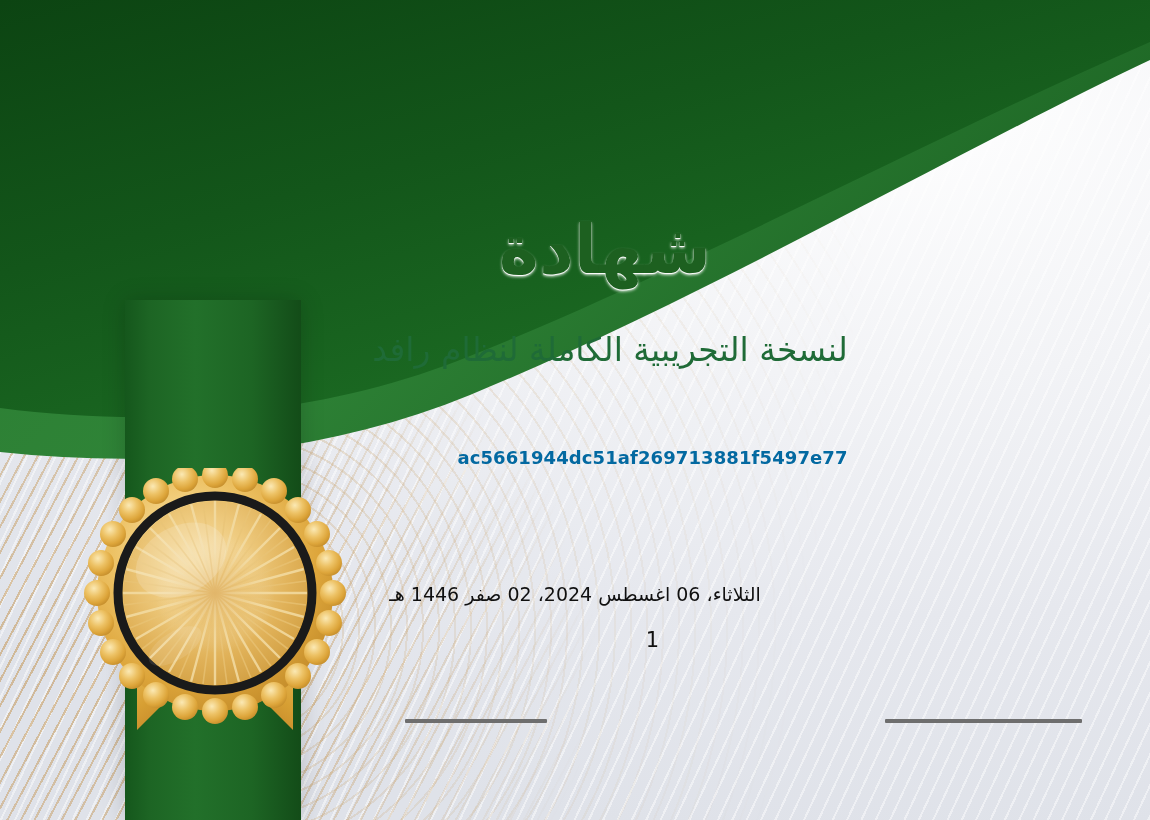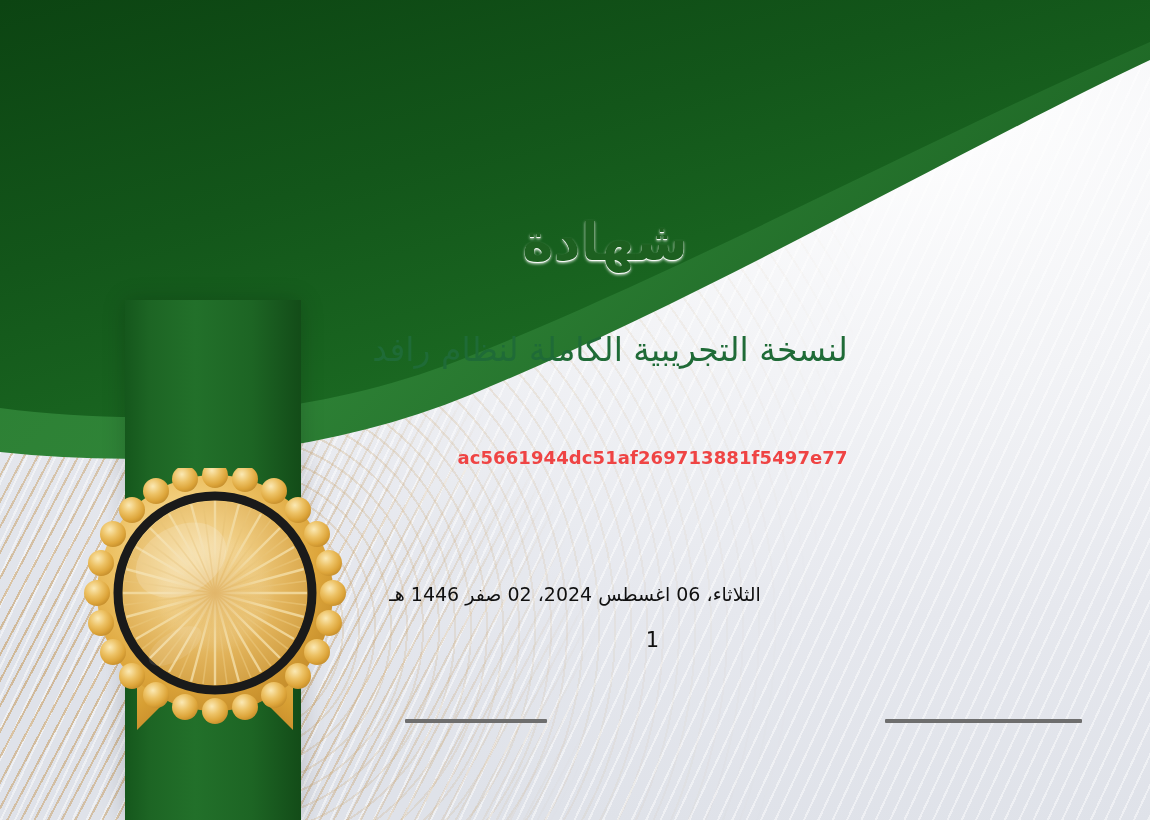--- a/index.html
+++ b/index.html
@@ -117,21 +117,21 @@
   .content > * { pointer-events: auto; }
 
   .cert-title {
     position: absolute;
     top: 214px;
     left: 0;
     width: 1150px;
     padding-left: 60px;
     box-sizing: border-box;
     text-align: center;
-    font-size: 53px;
+    font-size: 68px;
     font-weight: 700;
     color: #1d6020;
     letter-spacing: 0px;
     text-shadow:
       0 1px 0 rgba(255,255,255,0.9),
       0 2px 3px rgba(255,255,255,0.85);
     line-height: 1.05;
   }
   .cert-subtitle {
     position: absolute;
@@ -151,21 +151,21 @@
     position: absolute;
     top: 447px;
     left: 0;
     width: 1150px;
     padding-left: 155px;
     box-sizing: border-box;
     text-align: center;
     direction: ltr;
     font-size: 18px;
     font-weight: 600;
-    color: #ef4444;
+    color: #0369a1;
     letter-spacing: 0.1px;
   }
   .cert-course {
     position: absolute;
     top: 478px;
     left: 0;
     width: 1150px;
     padding-left: 155px;
     box-sizing: border-box;
     text-align: center;

